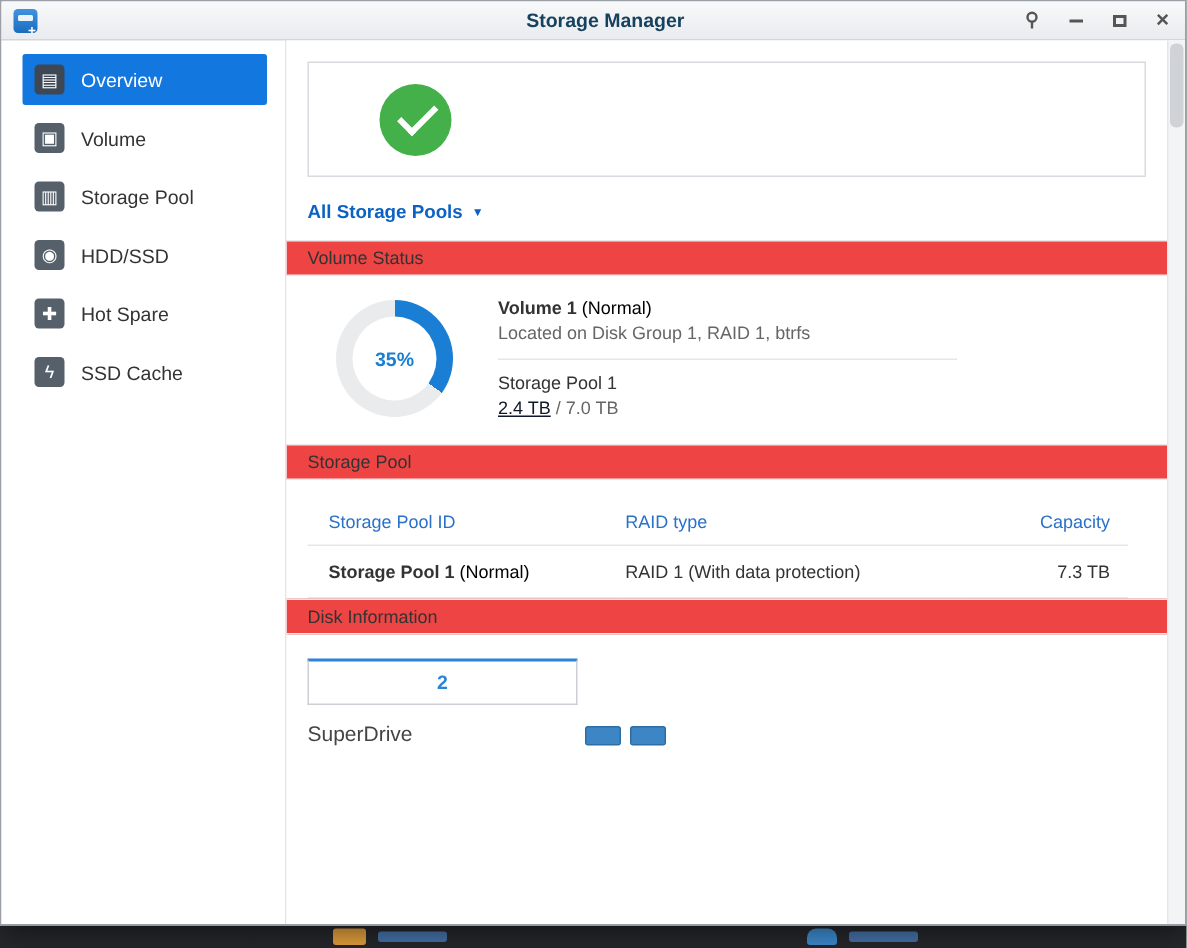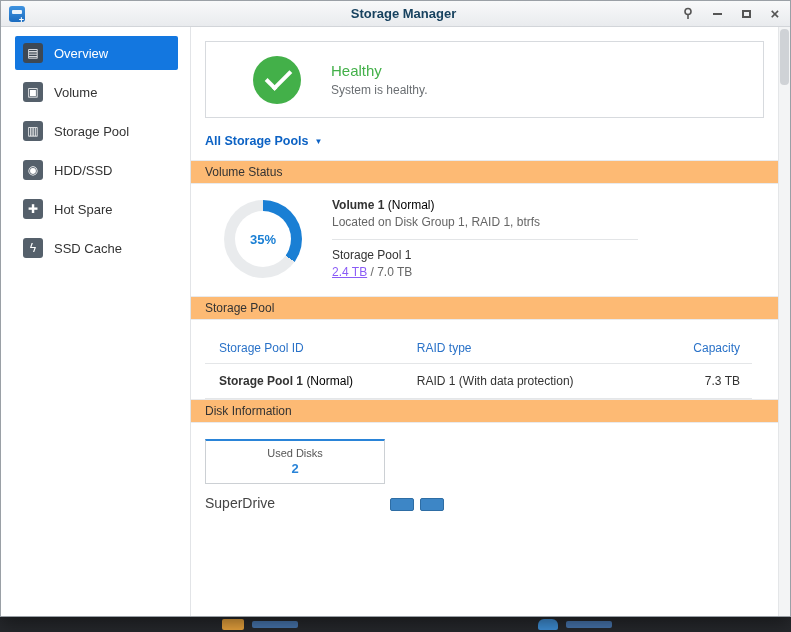--- a/index.html
+++ b/index.html
@@ -90,33 +90,33 @@
     border-left: 4px solid #fff; border-bottom: 4px solid #fff;
     transform: rotate(-45deg);
   }
   .health-title { color: #43b049; font-size: 15px; margin-bottom: 4px; }
   .health-sub { color: #6b6f73; font-size: 12px; }
 
   .pool-filter { margin: 16px 14px 12px 14px; color: #0c62c4; font-weight: bold; font-size: 12.5px; cursor: pointer; display: inline-flex; align-items: center; gap: 6px; }
   .pool-filter .caret { font-size: 8px; color: #0c62c4; }
 
   .section-bar {
-    background: #fdba74; border-top: 1px solid #e9eaec; border-bottom: 1px solid #e9eaec;
+    background: #ef4444; border-top: 1px solid #e9eaec; border-bottom: 1px solid #e9eaec;
     height: 24px; line-height: 23px; padding-left: 14px;
     font-size: 12px; color: #333;
   }
 
   .volume-row { display: flex; align-items: center; gap: 30px; padding: 13px 14px 14px 33px; }
   .donut { width: 78px; height: 78px; border-radius: 50%; display: flex; align-items: center; justify-content: center; flex: 0 0 78px; }
   .donut-hole { width: 56px; height: 56px; border-radius: 50%; background: #fff; display: flex; align-items: center; justify-content: center; }
   .donut-hole span { color: #1a7fd4; font-weight: bold; font-size: 13px; }
   .volume-info { font-size: 12px; line-height: 1.45; }
   .vol-name { font-weight: bold; }
   .green { color: #000000; }
-  .blue { color: #8b5cf6; text-decoration: underline; }
+  .blue { color: #0f172a; text-decoration: underline; }
   .muted { color: #666; }
   .vol-divider { border: none; border-top: 1px solid #e3e5e7; width: 306px; margin: 7px 0; }
 
   table.pool-table { border-collapse: collapse; margin: 12px 26px 0 14px; width: calc(100% - 40px); font-size: 12px; }
   .pool-table th { color: #2a72c8; font-weight: normal; text-align: left; padding: 9px 4px 8px 4px; border-bottom: 1px solid #e4e6e8; }
   .pool-table td { padding: 10px 4px; border-bottom: 1px solid #e4e6e8; color: #333; }
   .pool-table th:first-child, .pool-table td:first-child { padding-left: 14px; width: 38%; }
   .pool-table th:nth-child(2), .pool-table td:nth-child(2) { width: 42%; }
   .pool-table th:last-child, .pool-table td:last-child { text-align: right; padding-right: 12px; }
   .pool-id { font-weight: bold; }
@@ -193,24 +193,20 @@
         <span class="sicon">ϟ</span>
         <span>SSD Cache</span>
       </div>
     </div>
 
     <div class="main">
       <div class="main-content">
 
         <div class="health-card">
           <div class="health-badge"></div>
-          <div>
-            <div class="health-title">Healthy</div>
-            <div class="health-sub">System is healthy.</div>
-          </div>
         </div>
 
         <div class="pool-filter">
           <span>All Storage Pools</span>
           <span class="caret">▼</span>
         </div>
 
         <div class="section-bar">Volume Status</div>
 
         <div class="volume-row">
@@ -251,21 +247,20 @@
               </td>
               <td>RAID 1 (With data protection)</td>
               <td>7.3 TB</td>
             </tr>
           </tbody>
         </table>
 
         <div class="section-bar">Disk Information</div>
 
         <div class="used-box">
-          <div class="ulabel">Used Disks</div>
           <div class="ucount">2</div>
         </div>
 
         <div class="superdrive-row">
           <span class="dev-label">SuperDrive</span>
           <div class="slots">
               <div class="slot"></div>
               <div class="slot"></div>
             </div>
         </div>

